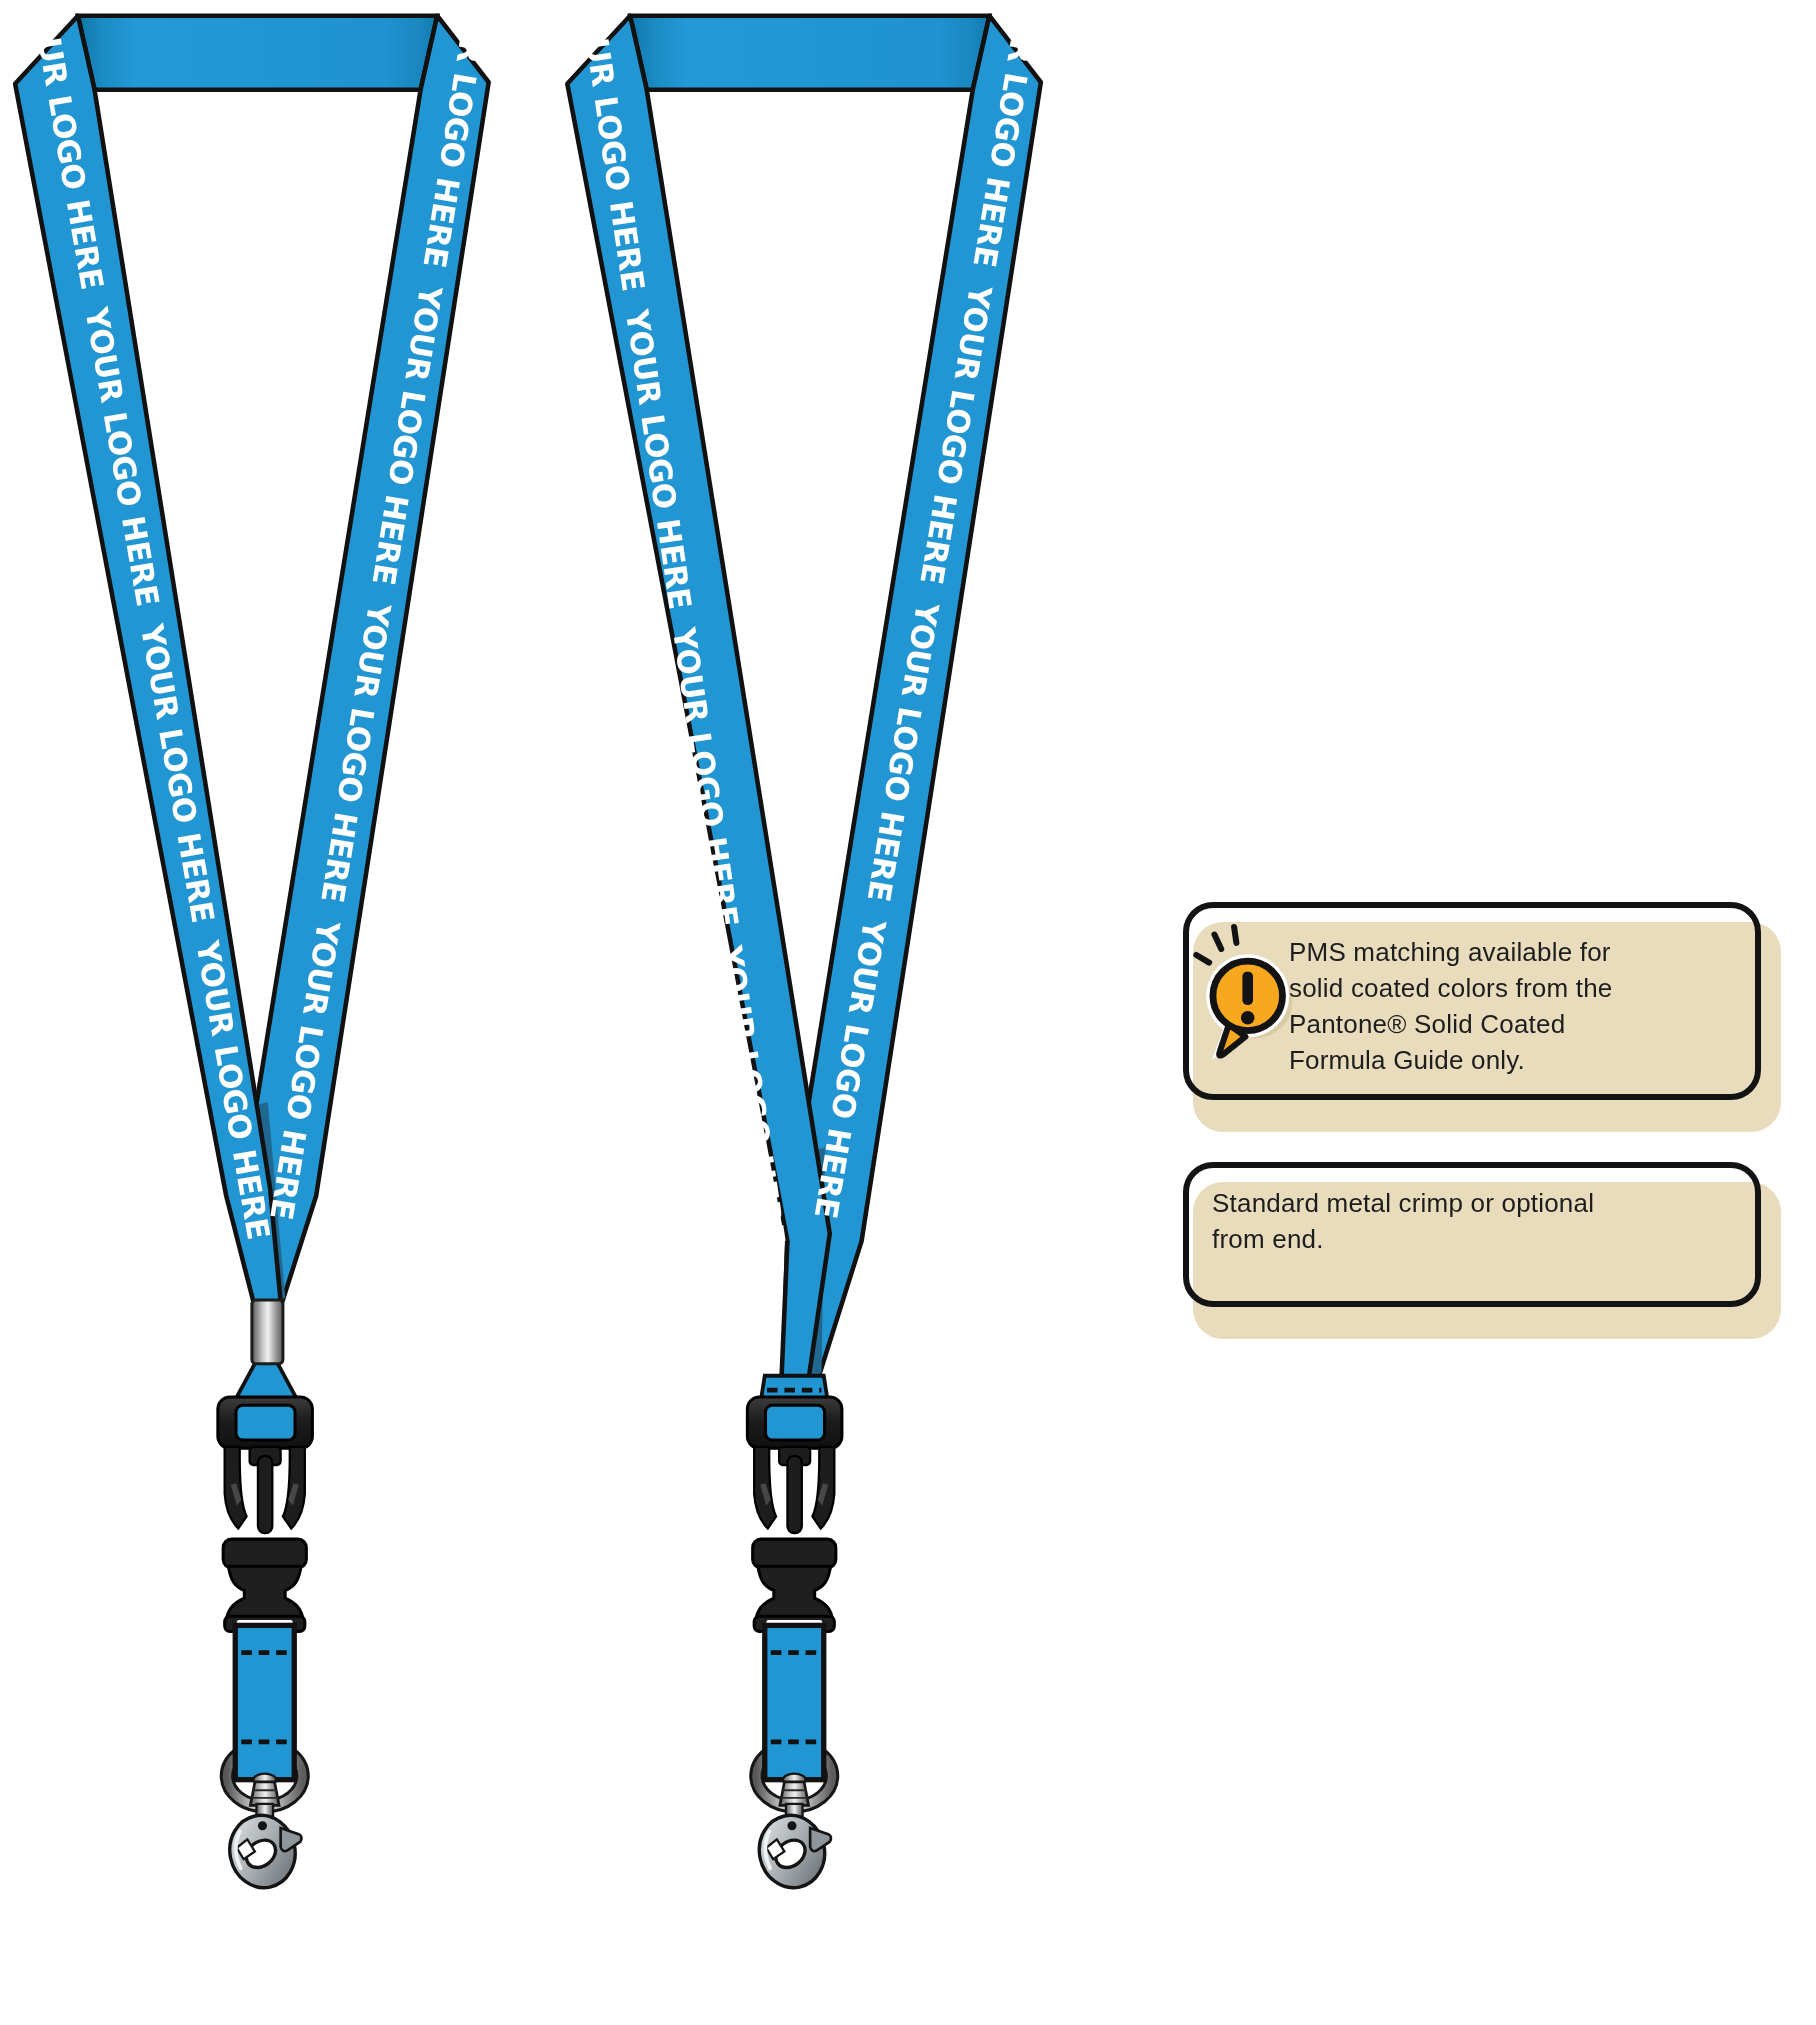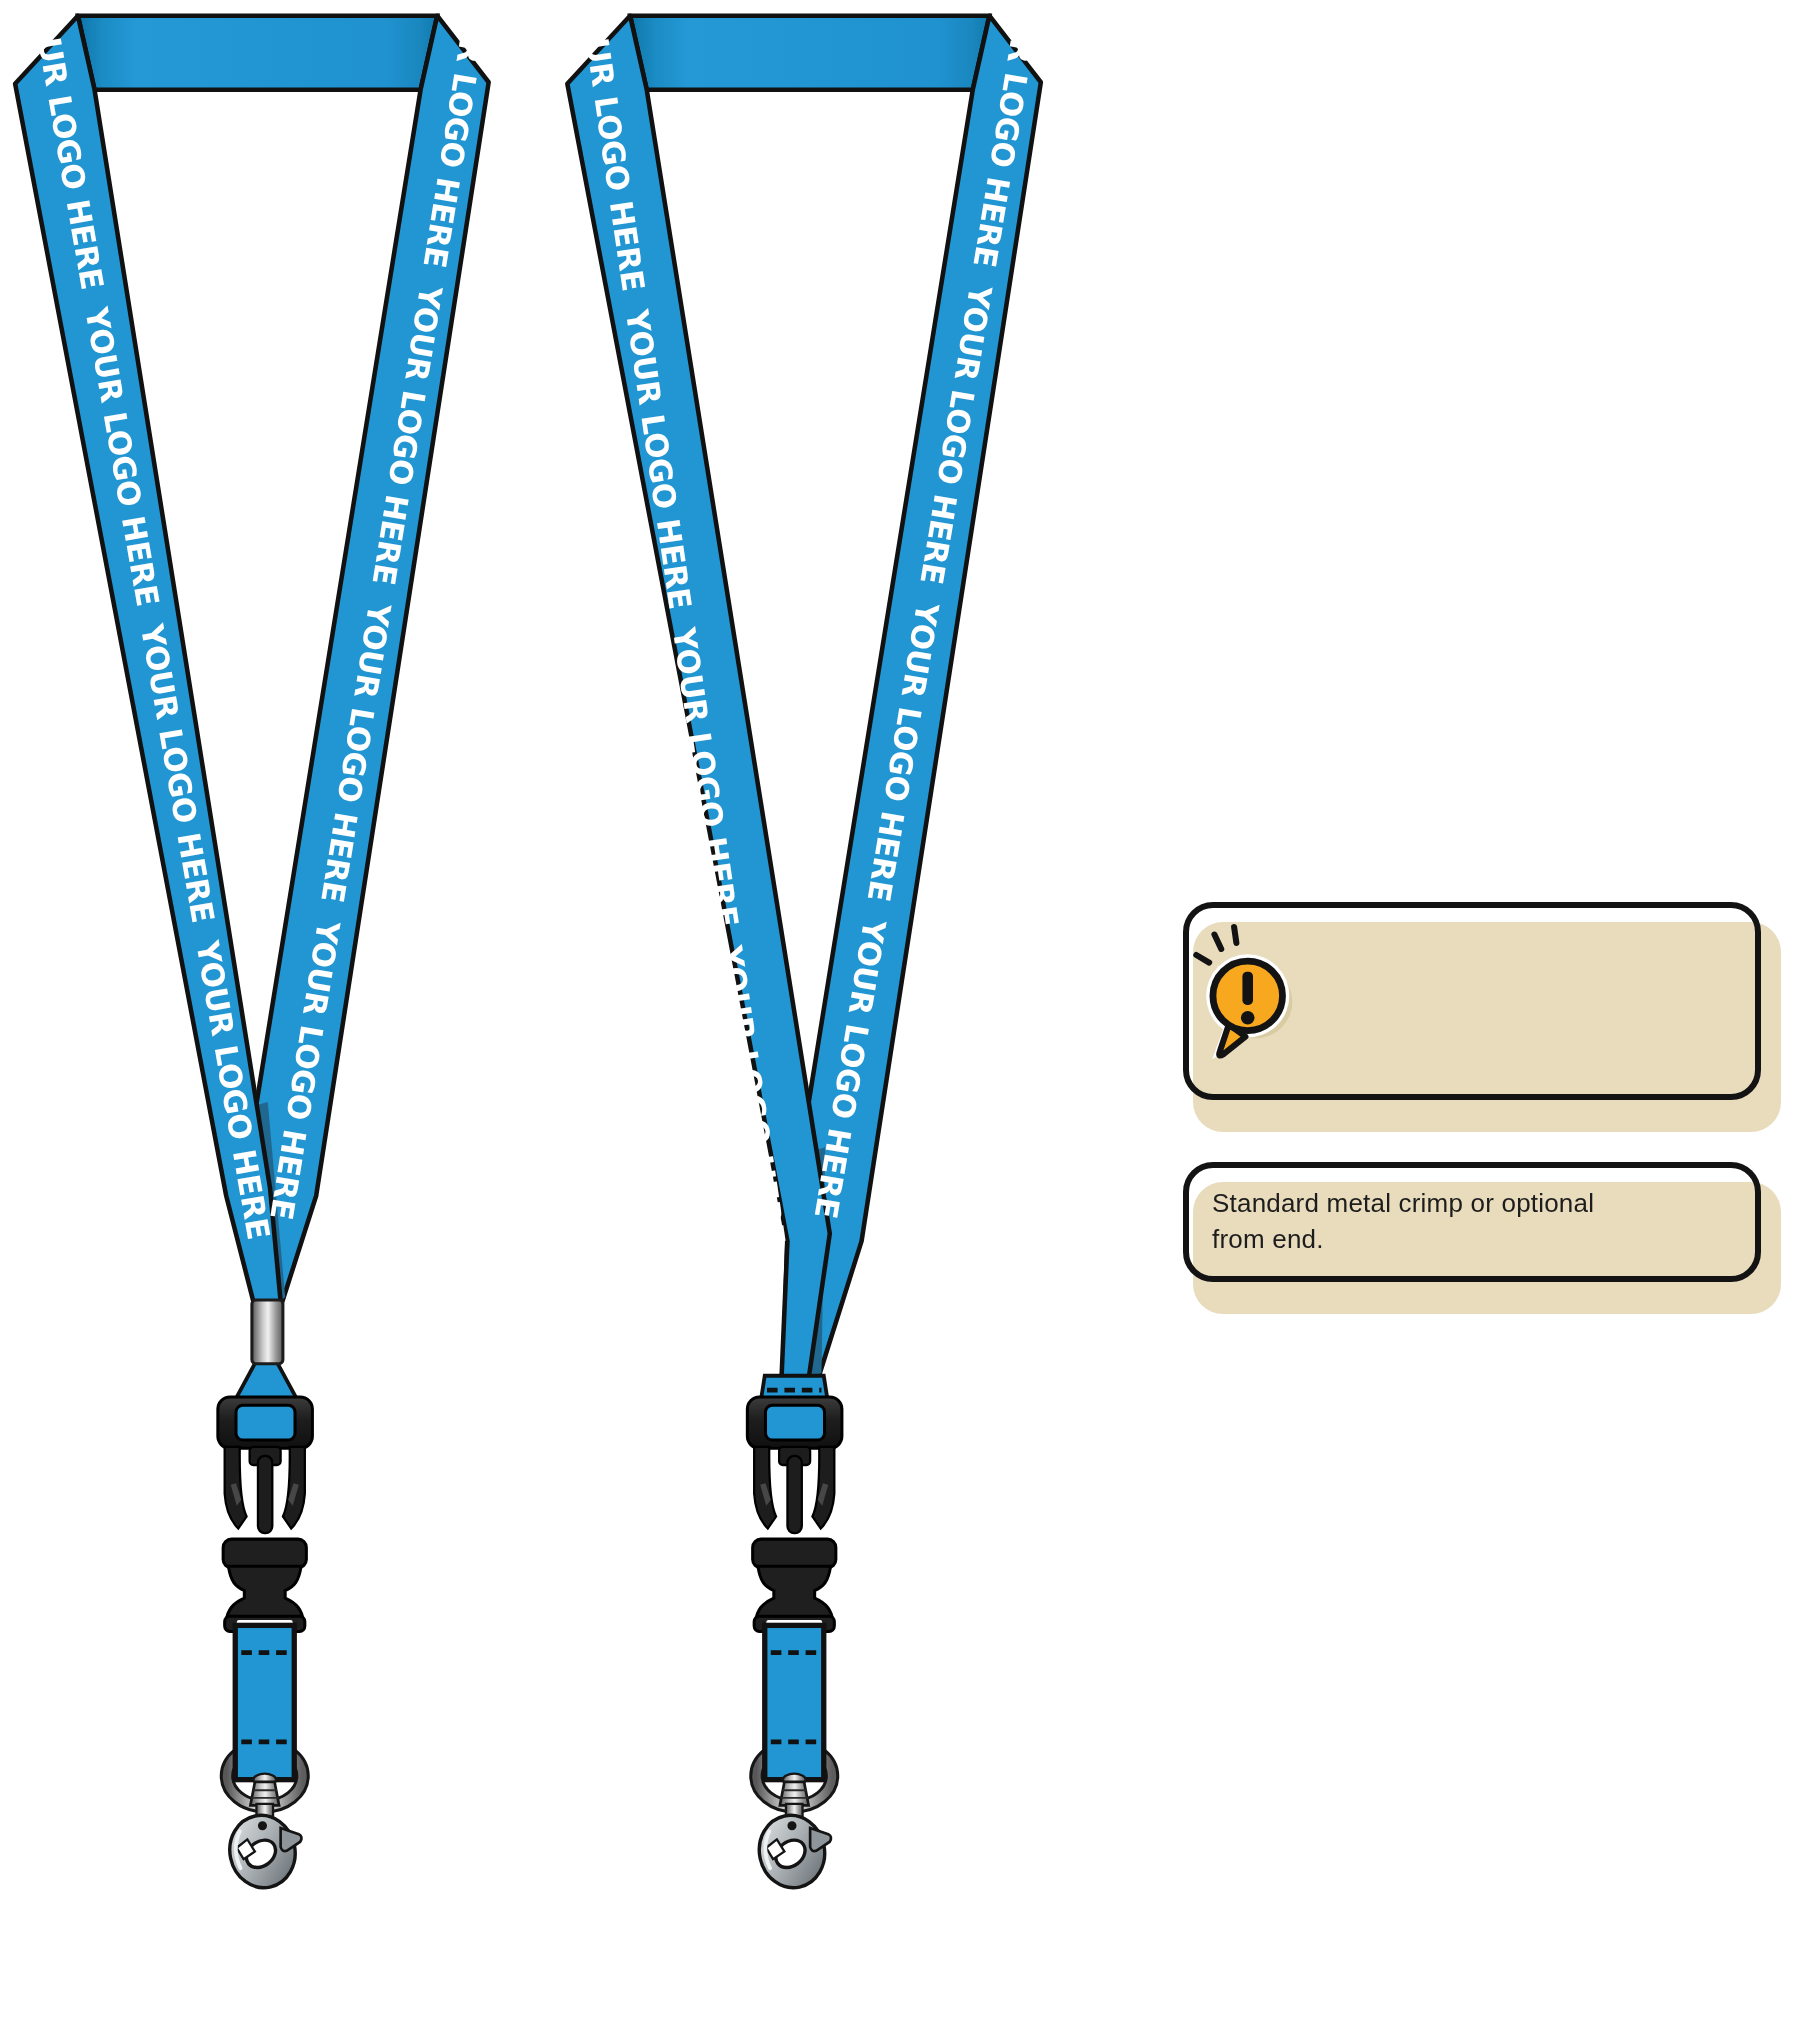--- a/index.html
+++ b/index.html
@@ -135,23 +135,29 @@
   <svg class="alert-svg" width="121" height="150" viewBox="0 0 160 198">
     <circle cx="86" cy="120" r="48" fill="#d9cba2"></circle>
     <circle cx="75" cy="112" r="55" fill="#ffffff"></circle>
     <path d="M44,152 L28,196 L76,166 Z" fill="#ffffff"></path>
     <path d="M50,150 L38,186 Q35,194 43,189 L72,166 Z" stroke="#131313" stroke-width="8" stroke-linejoin="round" fill="#f7a81f"></path>
     <circle cx="75" cy="112" r="46" stroke="#131313" stroke-width="9" fill="#f7a81f"></circle>
     <rect x="68" y="80" width="14" height="44" rx="6" fill="#131313"></rect>
     <circle cx="75" cy="141" r="9" fill="#131313"></circle>
     <path d="M40,50 L31,31 M60,42 L57,21 M24,68 L7,58" stroke="#131313" stroke-width="8" stroke-linecap="round"></path>
   </svg>
+  <div class="co-text with-icon">
+    <div>PMS matching available for</div>
+    <div>solid coated colors from the</div>
+    <div>Pantone® Solid Coated</div>
+    <div>Formula Guide only.</div>
+  </div>
 </div>
 
-<div class="callout" style="top:1162px;height:120px">
+<div class="callout" style="top:1162px;height:145px">
   <div class="co-shadow"></div>
   <div class="co-box"></div>
   <div class="co-text plain">
     <div>Standard metal crimp or optional</div>
     <div>from end.</div>
   </div>
 </div>
 
 
 </div>

